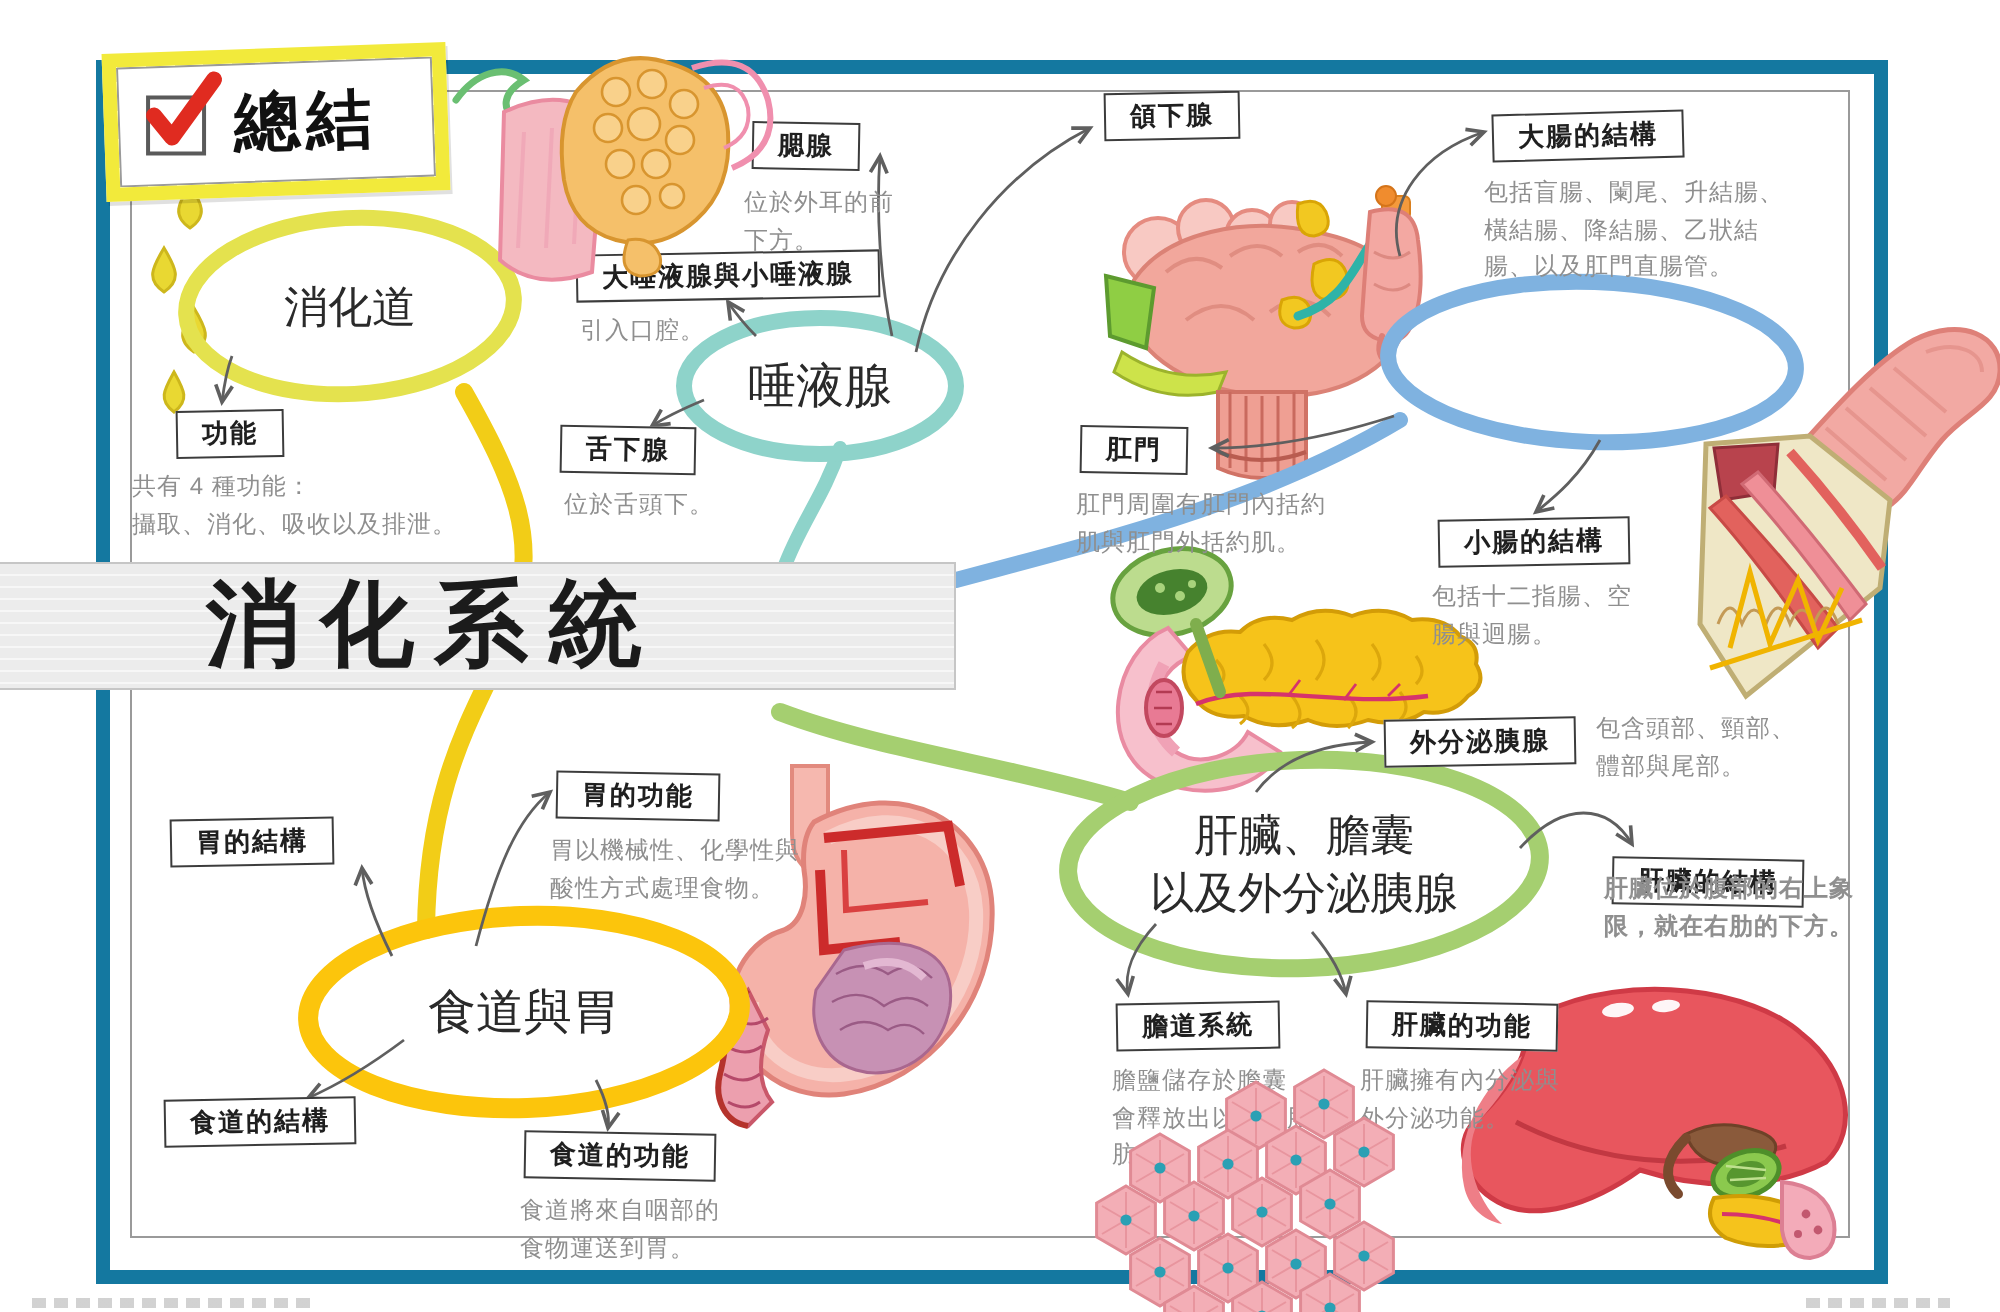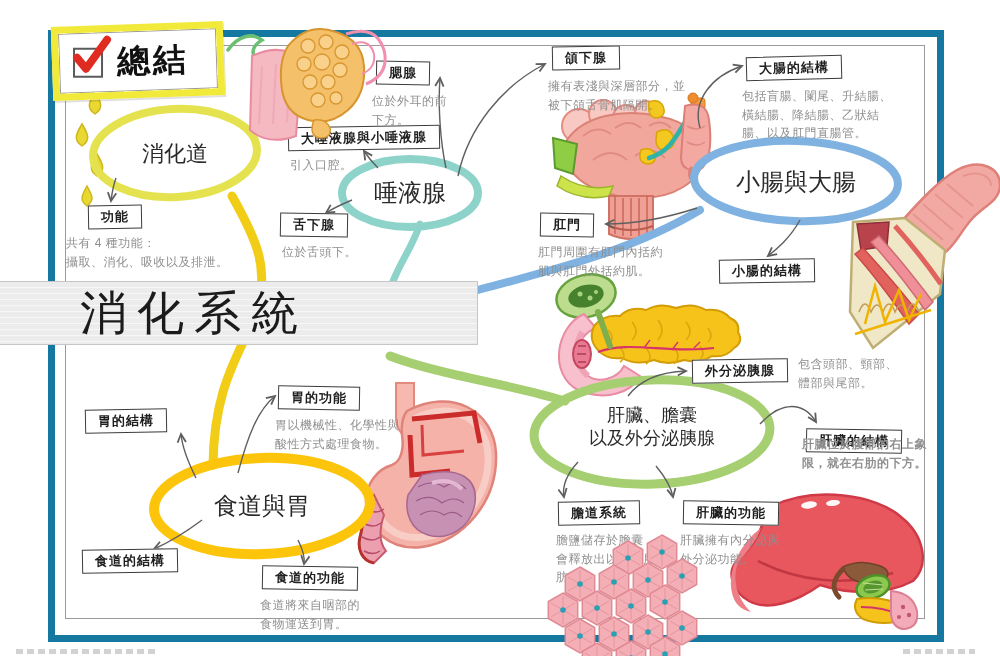--- a/index.html
+++ b/index.html
@@ -14,22 +14,22 @@
 
   svg{position:absolute;left:0;top:0;}
   #art-under{z-index:2;}
   #connectors{z-index:3;}
   #art-over{z-index:6;}
 
   
   .title-band{position:absolute;left:0;top:281px;width:478px;height:64px;z-index:4;
     background:repeating-linear-gradient(180deg,#ececec 0px,#ececec 5px,#f7f7f7 5px,#f7f7f7 6px);
     border:1px solid #c6c6c6;border-left:none;box-sizing:border-box;}
-  .title-band .t{font-family:"DejaVu Serif","Liberation Serif",serif;font-weight:400;
-    font-size:47px;letter-spacing:10px;color:#1b1b1b;line-height:62px;padding-left:80px;}
+  .title-band .t{font-family:"DejaVu Serif","Liberation Serif",serif;font-weight:700;
+    font-size:47px;letter-spacing:10px;color:#1b1b1b;line-height:62px;padding-left:103px;}
   .tag{position:absolute;z-index:5;display:inline-block;background:#fff;
     border:1.5px solid #3c3c3c;padding:2px 12px;font-size:13px;font-weight:bold;
     color:#1f1f1f;white-space:nowrap;letter-spacing:1px;}
   .desc{position:absolute;z-index:5;font-size:12px;color:#8f8f8f;line-height:1.55;
     letter-spacing:.5px;white-space:pre-line;}
   .node{position:absolute;z-index:5;text-align:center;color:#2a2a2a;white-space:pre-line;font-weight:500;}
 
   
   .badge{position:absolute;left:52px;top:24px;width:158px;height:60px;z-index:7;
     background:#fff;border:7px solid #f2ea3b;box-shadow:inset 0 0 0 1px #9a9a9a, 1px 2px 0 rgba(0,0,0,.12);
@@ -186,53 +186,52 @@
     <div class="chk">
       <svg width="40" height="42">
         <path d="M6,22 L15,33 L36,4" fill="none" stroke="#e02b20" stroke-width="8" stroke-linecap="round" stroke-linejoin="round"></path>
       </svg>
     </div>
     <div class="lbl">總結</div>
   </div>
 
   <div class="node" style="left:115px;top:139px;width:120px;font-size:22px;">消化道</div>
   <div class="node" style="left:350px;top:177px;width:120px;font-size:24px;">唾液腺</div>
-  <div class="node" style="left:716px;top:166px;width:160px;font-size:24px;">小腸與大腸</div>
-  <div class="node" style="left:552px;top:404px;width:200px;font-size:18px;line-height:1.3;">肝臟、膽囊
+  <div class="node" style="left:552px;top:404px;width:200px;font-size:22px;line-height:1.3;">肝臟、膽囊
 以及外分泌胰腺</div>
   <div class="node" style="left:182px;top:490px;width:160px;font-size:24px;">食道與胃</div>
 
   <div class="tag" style="left:88px;top:205px;transform:rotate(-1deg);">功能</div>
   <div class="desc" style="left:66px;top:234px;width:180px;">共有 4 種功能：
 攝取、消化、吸收以及排泄。</div>
 
   <div class="tag" style="left:376px;top:61px;transform:rotate(1deg);">腮腺</div>
   <div class="desc" style="left:372px;top:92px;width:95px;">位於外耳的前
 下方。</div>
 
   <div class="tag" style="left:288px;top:126px;transform:rotate(-1deg);">大唾液腺與小唾液腺</div>
   <div class="desc" style="left:290px;top:156px;width:130px;">引入口腔。</div>
 
   <div class="tag" style="left:280px;top:213px;transform:rotate(1deg);">舌下腺</div>
   <div class="desc" style="left:282px;top:243px;width:110px;">位於舌頭下。</div>
 
   <div class="tag" style="left:552px;top:46px;transform:rotate(-1deg);">頜下腺</div>
-  <div class="desc" style="left:548px;top:77px;width:175px;">擁有表淺與深層部分，並
-被下頜舌骨肌隔開。</div>
 
   <div class="tag" style="left:746px;top:56px;transform:rotate(-1.5deg);">大腸的結構</div>
   <div class="desc" style="left:742px;top:87px;width:180px;">包括盲腸、闌尾、升結腸、
 橫結腸、降結腸、乙狀結
 腸、以及肛門直腸管。</div>
 
   <div class="tag" style="left:540px;top:213px;transform:rotate(1deg);">肛門</div>
   <div class="desc" style="left:538px;top:243px;width:165px;">肛門周圍有肛門內括約
 肌與肛門外括約肌。</div>
 
   <div class="tag" style="left:719px;top:259px;transform:rotate(-1deg);">小腸的結構</div>
+  <div class="desc" style="left:716px;top:289px;width:135px;">包括十二指腸、空
+腸與迴腸。</div>
 
   <div class="tag" style="left:692px;top:359px;transform:rotate(-1deg);">外分泌胰腺</div>
   <div class="desc" style="left:798px;top:355px;width:125px;">包含頭部、頸部、
 體部與尾部。</div>
 
   <div class="tag" style="left:806px;top:429px;transform:rotate(1deg);">肝臟的結構</div>
   <div class="desc" style="left:802px;top:435px;width:165px;font-weight:bold;">肝臟位於腹部的右上象
 限，就在右肋的下方。</div>
 
   <div class="tag" style="left:558px;top:501px;transform:rotate(-1deg);">膽道系統</div>

